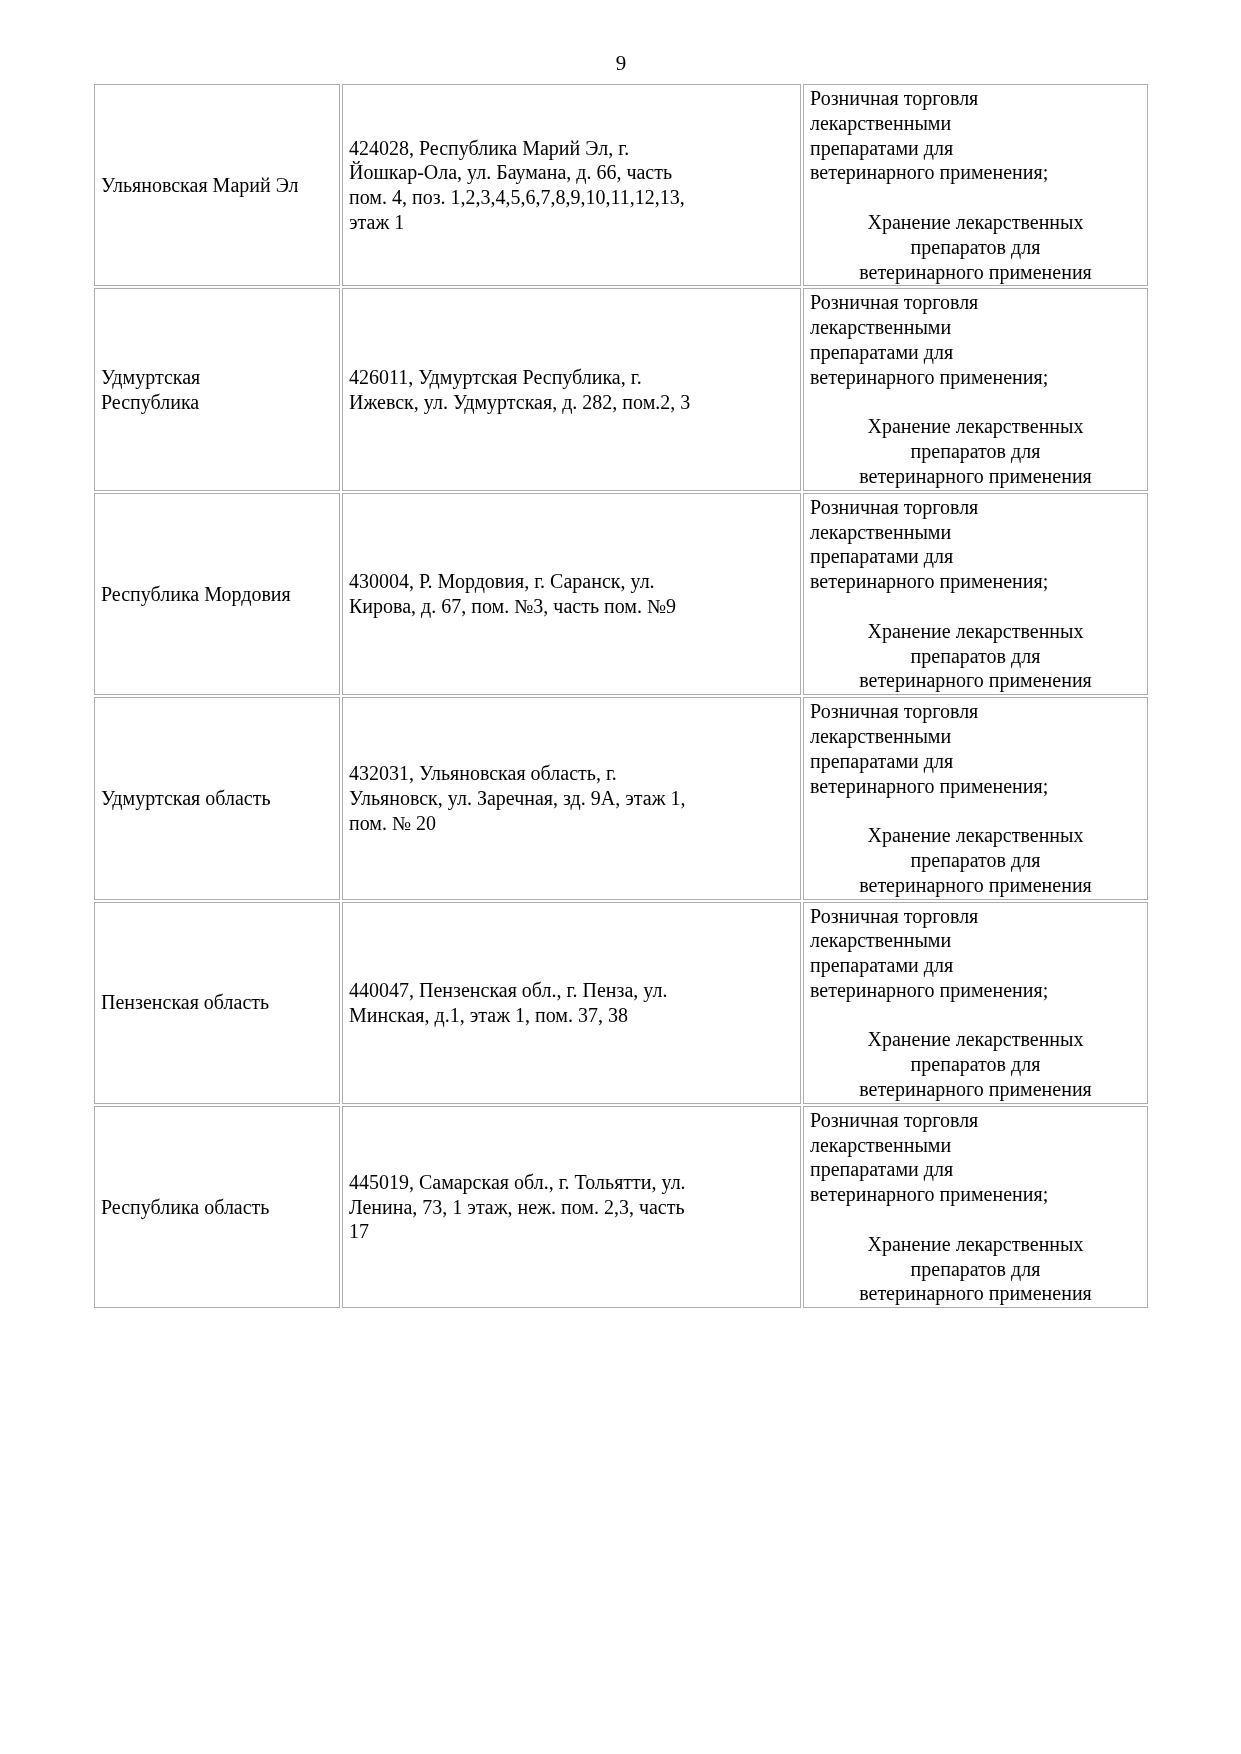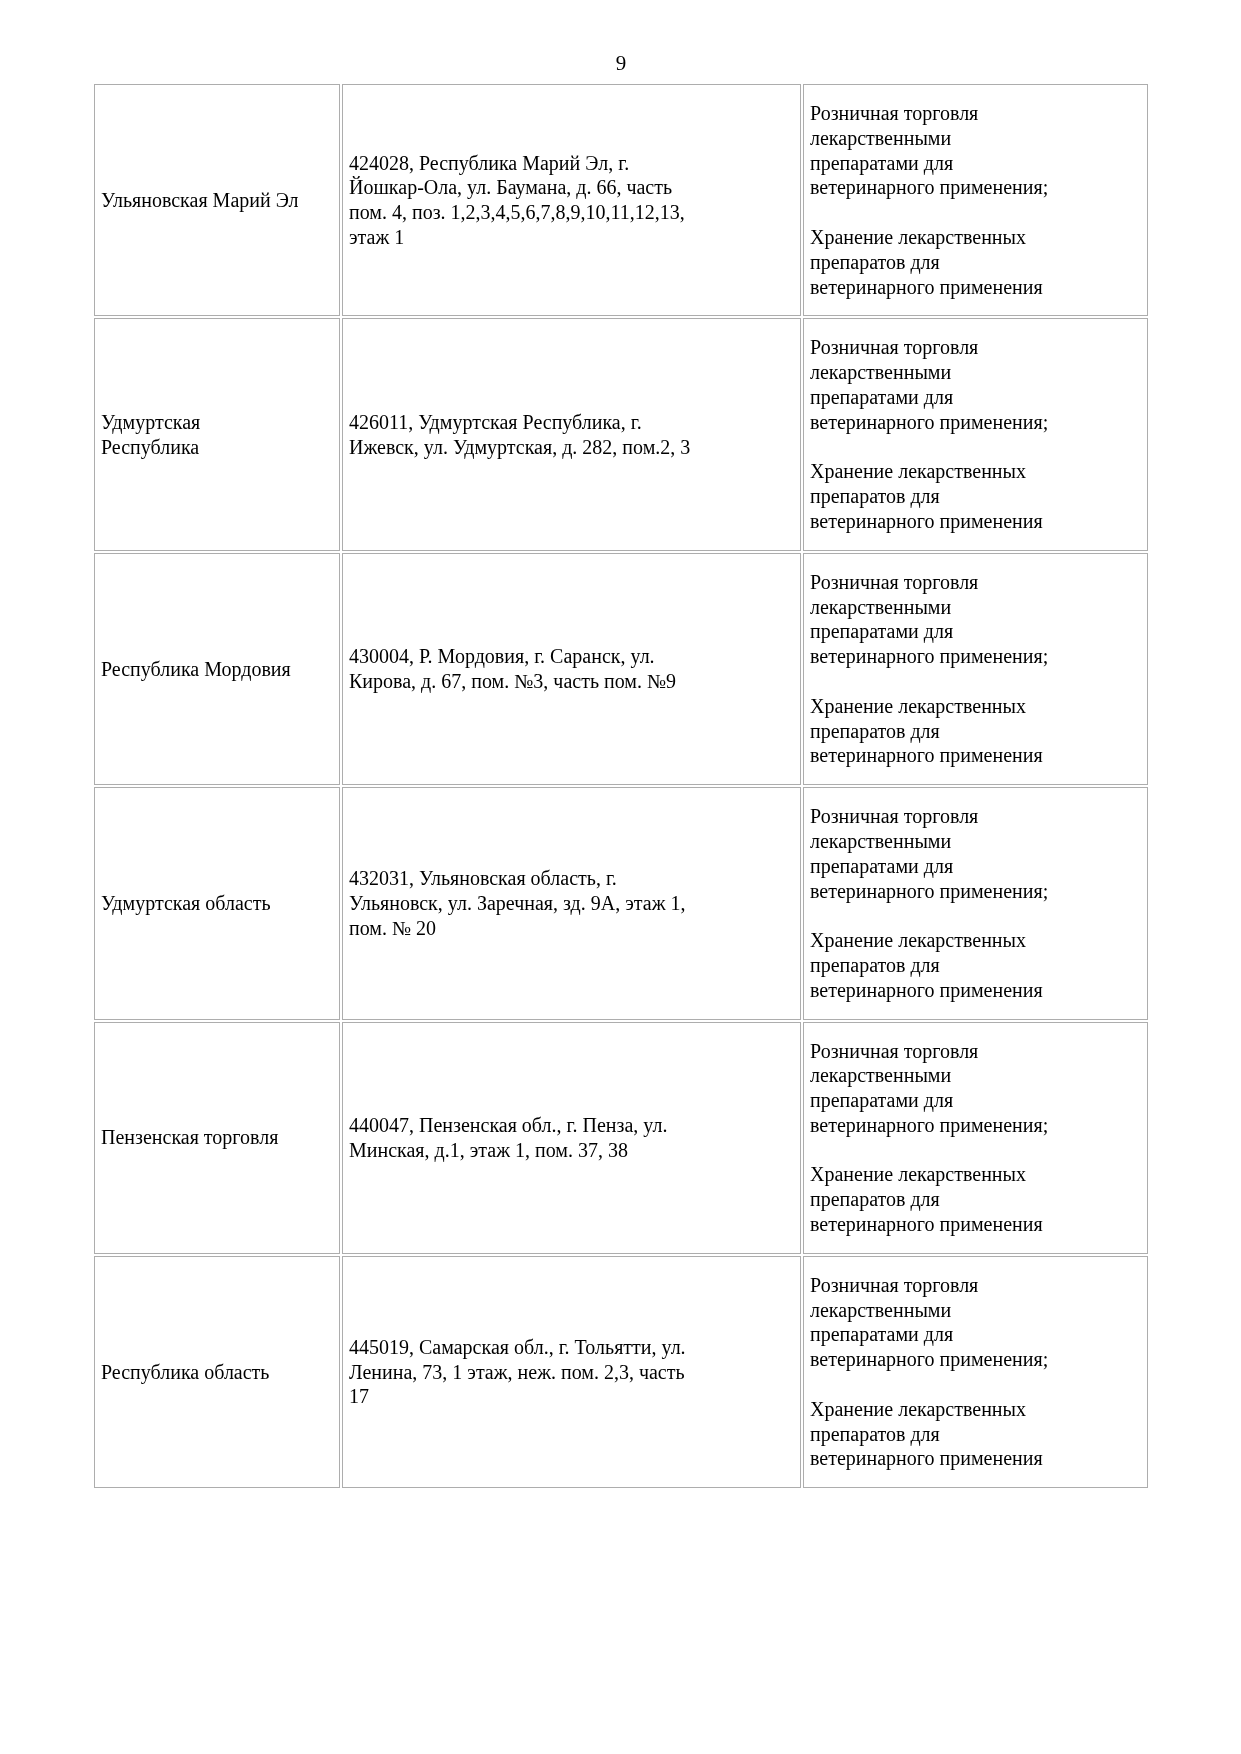--- a/index.html
+++ b/index.html
@@ -31,21 +31,21 @@
     margin-top: 6px;
     border-collapse: separate;
     border-spacing: 2px;
     table-layout: fixed;
     width: 1058px;
     font-size: 20px;
     line-height: 24.8px;
   }
   table.licenses td {
     border: 1px solid #adadad;
-    padding: 16px 6px;
+    padding: 1px 6px;
     vertical-align: middle;
     overflow: hidden;
     box-sizing: border-box;
     margin-top: 10px;
   }
   col.c1 { width: 246px; }
   col.c2 { width: 459px; }
   col.c3 { width: 345px; }
   td.region-cell,
   td.address-cell {
@@ -55,20 +55,21 @@
   td.activities-cell {
     vertical-align: top;
     height: 200px;
   }
   .act-p {
     margin: 0;
     white-space: pre-wrap;
   }
   .act-p + .act-p {
     margin-top: 24.8px;
+    text-align: center;
   }
 </style>
 </head>
 <body>
 
 <div class="page">
 
   <div class="page-number">9</div>
 
   <table class="licenses">
@@ -132,21 +133,21 @@
           <p class="act-p">Розничная торговля
 лекарственными
 препаратами для
 ветеринарного применения;</p>
           <p class="act-p">Хранение лекарственных
 препаратов для
 ветеринарного применения</p>
         </td>
       </tr>
       <tr>
-        <td class="region-cell">Пензенская торговля</td>
+        <td class="region-cell">Пензенская область</td>
         <td class="address-cell">440047, Пензенская обл., г. Пенза, ул.
 Минская, д.1, этаж 1, пом. 37, 38</td>
         <td class="activities-cell">
           <p class="act-p">Розничная торговля
 лекарственными
 препаратами для
 ветеринарного применения;</p>
           <p class="act-p">Хранение лекарственных
 препаратов для
 ветеринарного применения</p>

